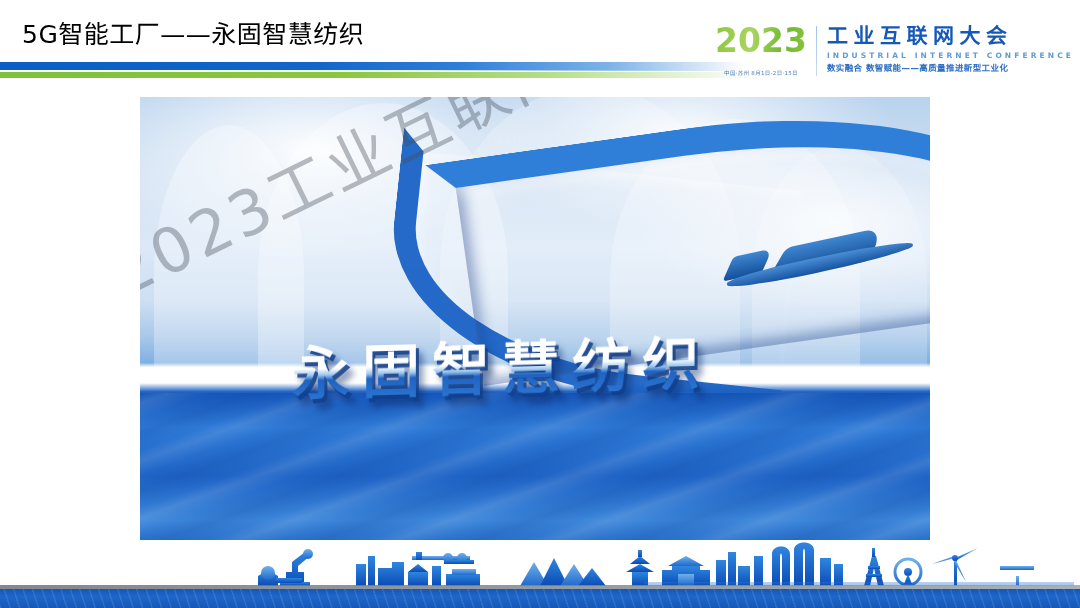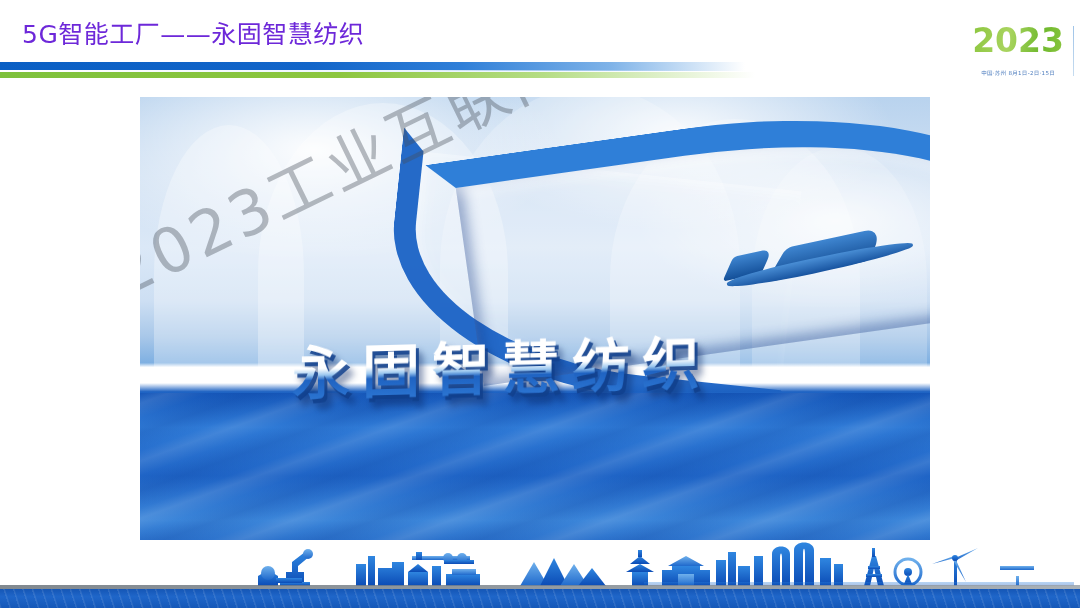--- a/index.html
+++ b/index.html
@@ -11,21 +11,21 @@
     overflow:hidden;
     position:relative;
   }
   .slide{position:absolute;inset:0;background:#fff;}
 
   
   .header{position:absolute;left:0;top:0;width:1080px;height:88px;}
   .slide-title{
     position:absolute;left:22px;top:18px;
     font-size:25px;line-height:34px;
-    color:#6d28d9;font-weight:400;
+    color:#000000;font-weight:400;
     letter-spacing:0.5px;white-space:nowrap;
     font-family:"DejaVu Sans","Liberation Sans",sans-serif;
   }
 
   
   .band-blue{
     position:absolute;left:0;top:62px;width:745px;height:9px;
     background:linear-gradient(to right,#0a5fc4 0%,#1265c9 42%,#2f7fd8 62%,#7fb3e8 82%,rgba(190,218,243,0) 100%);
   }
   .band-green{
@@ -217,20 +217,25 @@
 
     <div class="logo">
 
       <div class="logo-left">
         <div class="logo-year">2023</div>
         <div class="logo-date">中国·苏州  8月1日-2日·15日</div>
       </div>
 
       <div class="logo-sep"></div>
 
+      <div class="logo-right">
+        <div class="logo-cn">工业互联网大会</div>
+        <div class="logo-en">INDUSTRIAL INTERNET CONFERENCE</div>
+        <div class="logo-slogan">数实融合  数智赋能——高质量推进新型工业化</div>
+      </div>
 
     </div>
   </div>
 
   <div class="media">
 
     <div class="sky"></div>
 
     <div class="arch a1"></div>
     <div class="arch a2"></div>

